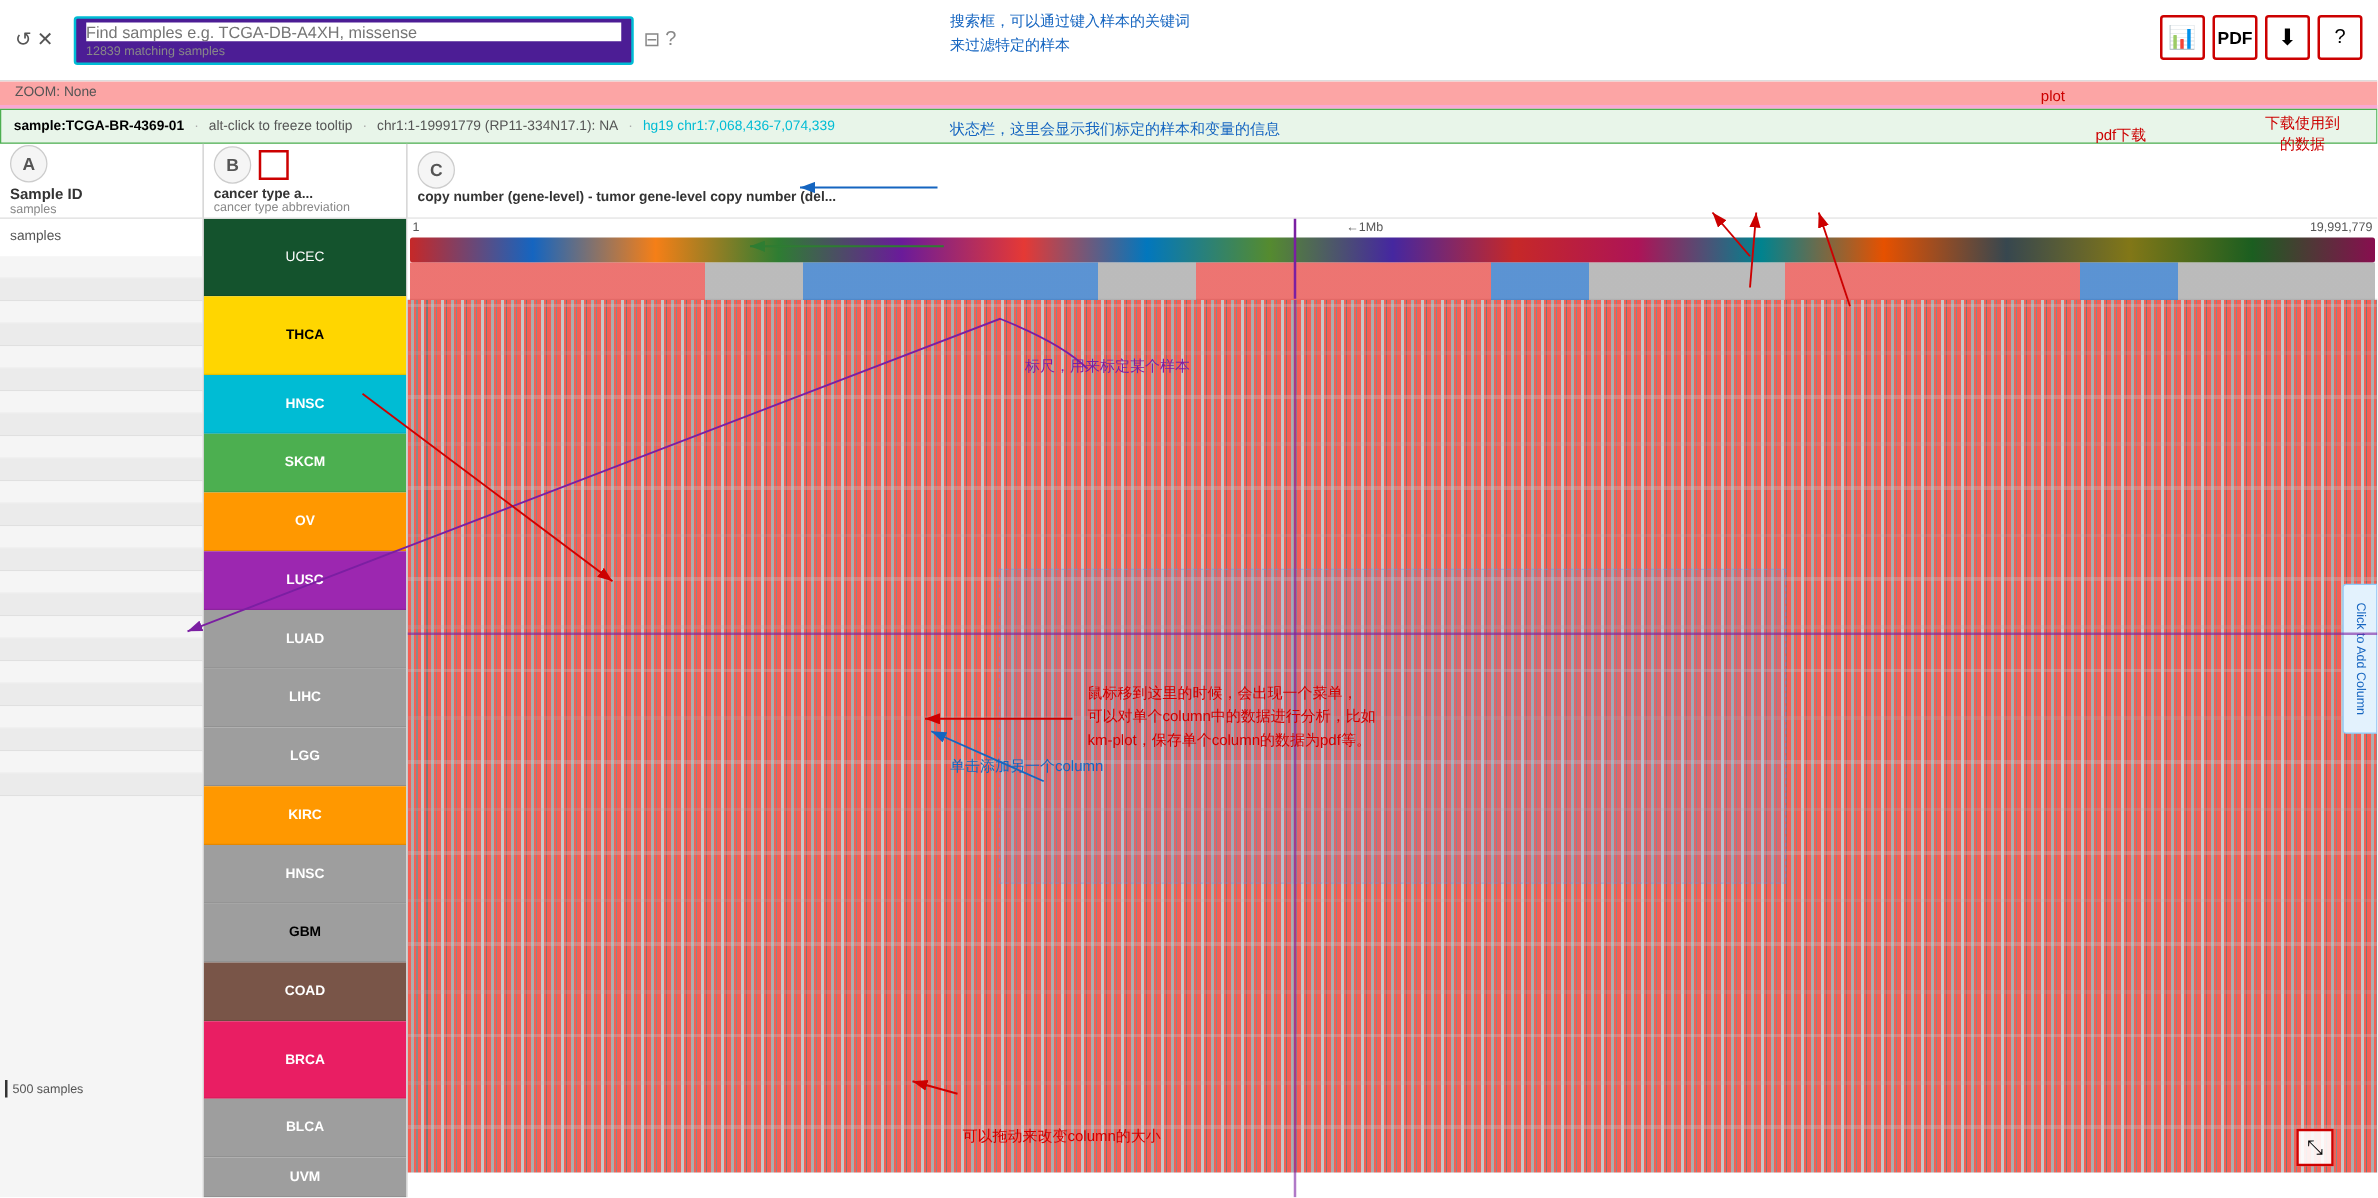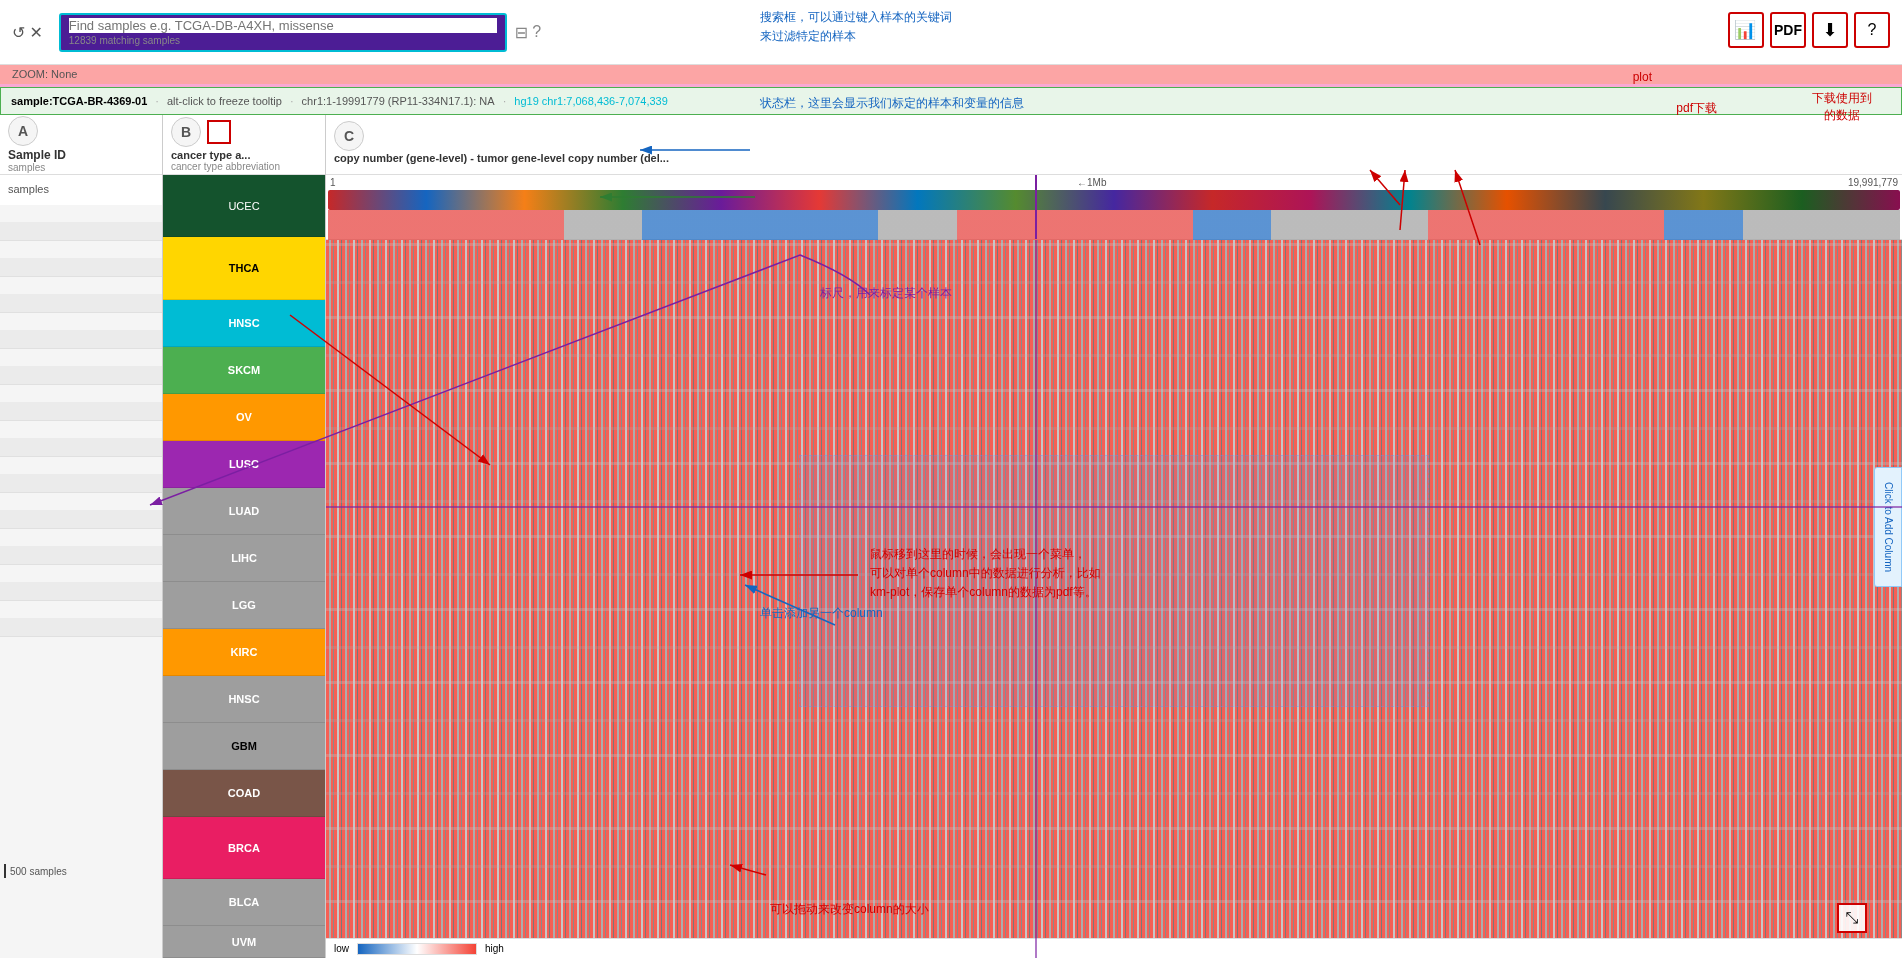--- a/index.html
+++ b/index.html
@@ -189,25 +189,20 @@
       <div style="position:absolute;top:0;left:45%;width:2px;height:100%;background:#7b1fa2;z-index:10;opacity:0.6;"></div>
 
       <div style="position:absolute;top:37%;left:0;right:0;height:2px;background:#7b1fa2;z-index:10;opacity:0.6;"></div>
 
       <div style="position:absolute;right:0;top:40%;transform:translateY(-50%);width:28px;height:120px;background:#e3f2fd;border:1px solid #90caf9;display:flex;align-items:center;justify-content:center;cursor:pointer;writing-mode:vertical-rl;font-size:10px;color:#1565c0;border-radius:3px 0 0 3px;">Click to Add Column</div>
 
       <div style="position:absolute;bottom:25px;right:35px;width:30px;height:30px;border:2px solid #c00;background:rgba(255,255,255,0.9);display:flex;align-items:center;justify-content:center;cursor:se-resize;font-size:16px;">
         <span>⤡</span>
       </div>
 
-      <div style="position:absolute;bottom:0;left:0;right:0;height:20px;background:#fff;border-top:1px solid #ddd;display:flex;align-items:center;gap:8px;padding:2px 8px;font-size:10px;">
-        <span>low</span>
-        <div style="width:120px;height:12px;background:linear-gradient(90deg,#1565c0,#fff,#f44336);border:1px solid #ddd;"></div>
-        <span>high</span>
-      </div>
     </div>
   </div>
 
   <div style="position:absolute;top:0;left:0;width:100%;height:100%;pointer-events:none;z-index:50;">
 
     <div style="position:absolute;top:170px;left:820px;font-size:12px;color:#7b1fa2;">标尺，用来标定某个样本</div>
 
     <div style="position:absolute;top:430px;left:870px;font-size:12px;color:#c00;line-height:1.6;white-space:pre-line;">鼠标移到这里的时候，会出现一个菜单，
 可以对单个column中的数据进行分析，比如
 km-plot，保存单个column的数据为pdf等。</div>

